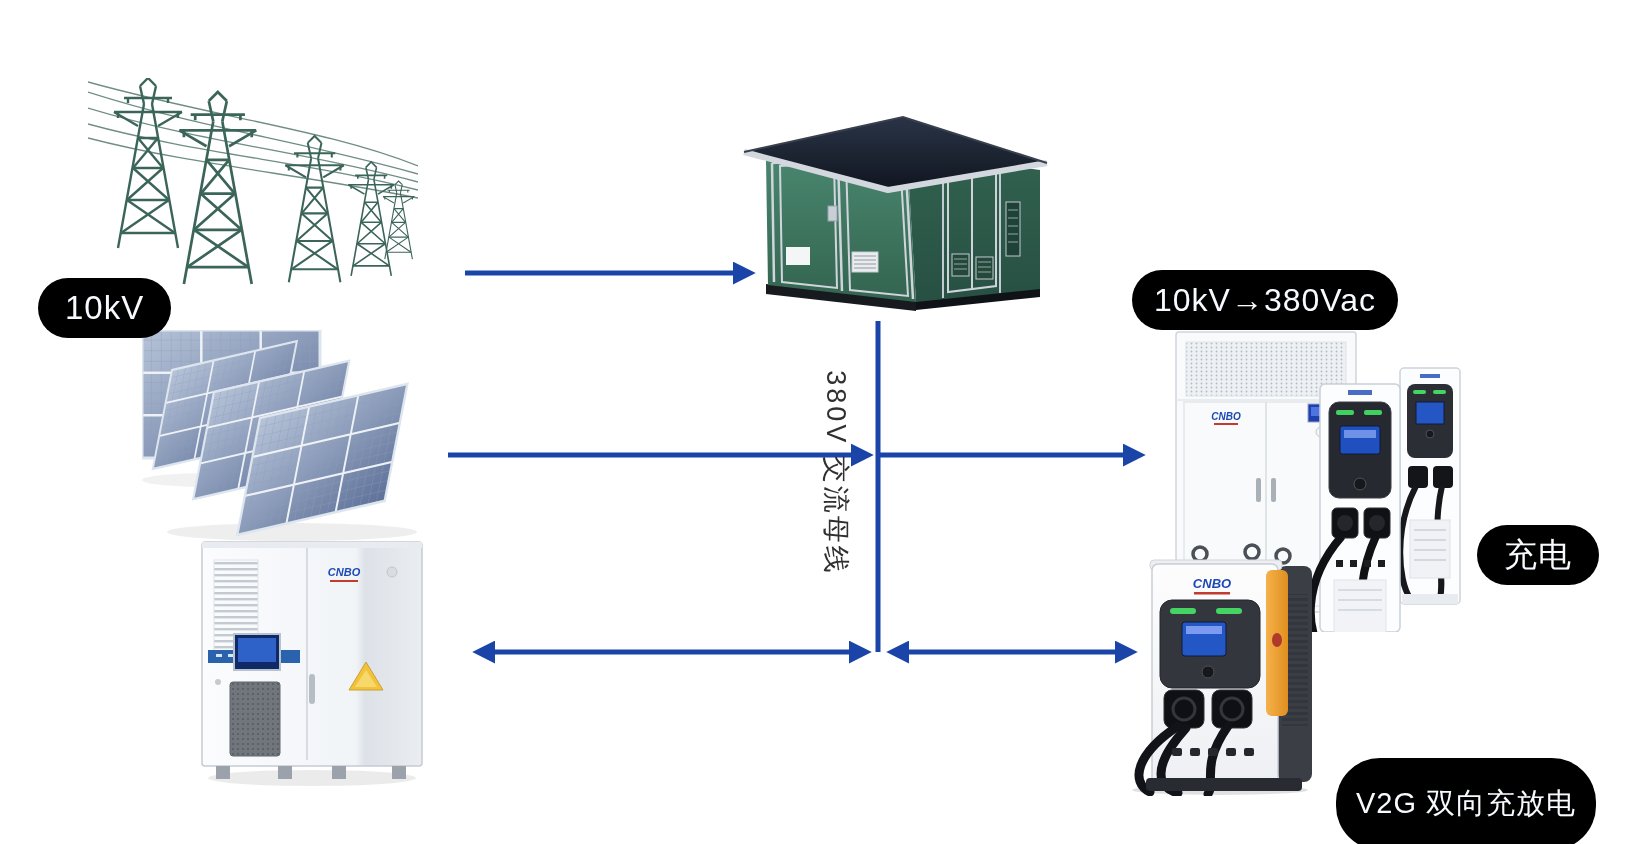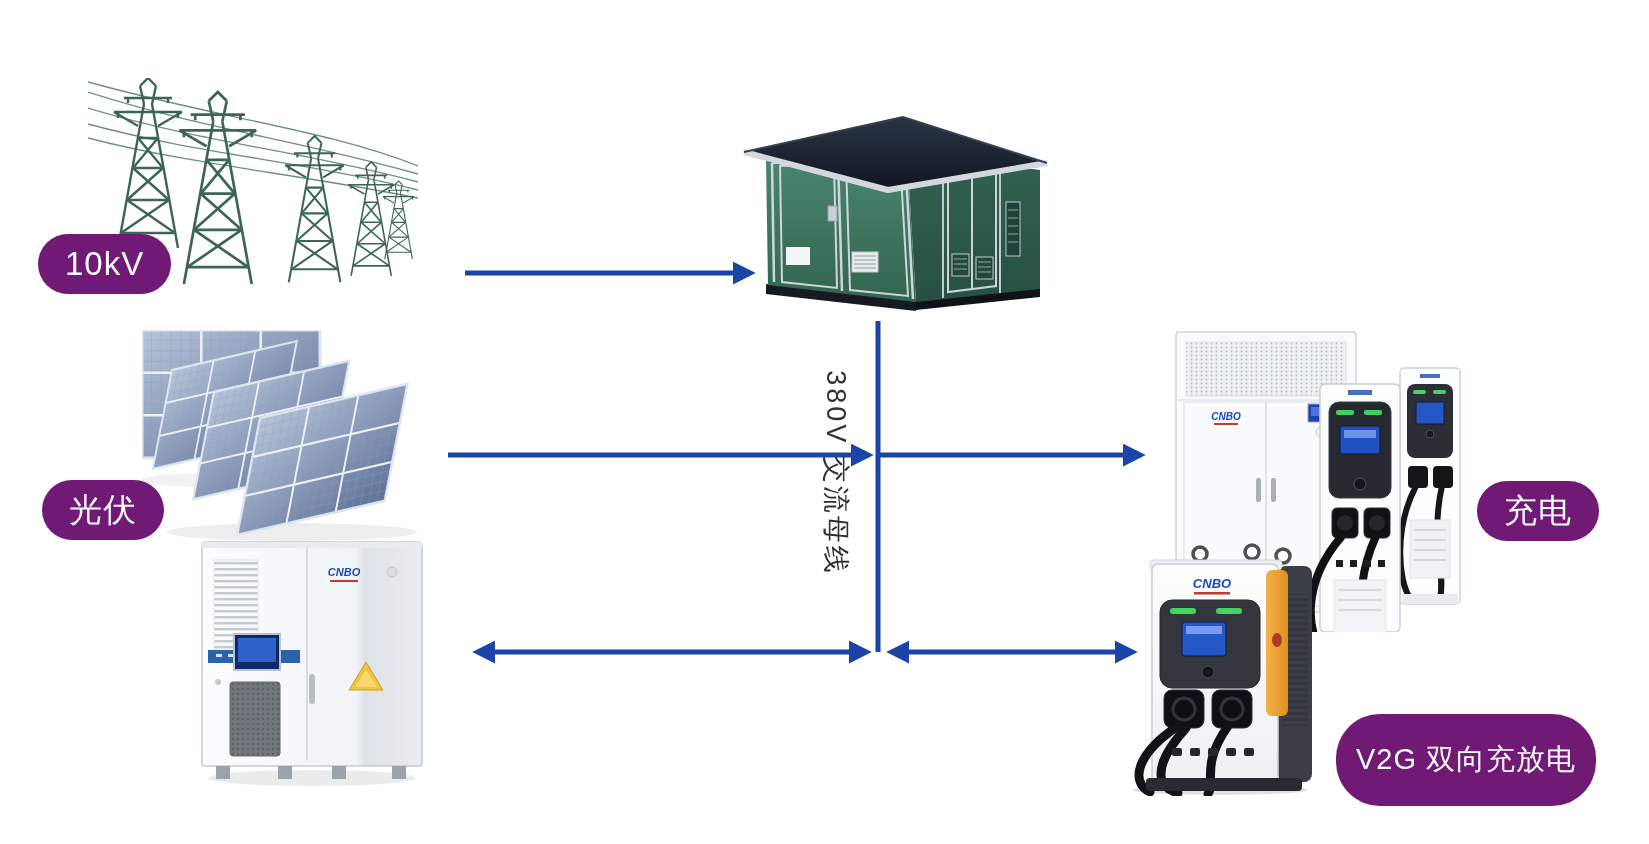--- a/index.html
+++ b/index.html
@@ -1,21 +1,21 @@
 <!DOCTYPE html>
 <html><head>
 <meta charset="utf-8">
 <style>
   html,body{margin:0;padding:0;background:#ffffff;}
   .stage{position:relative;width:1649px;height:844px;background:#ffffff;overflow:hidden;
          font-family:"Liberation Sans",sans-serif;}
   .illus{position:absolute;}
-  .pill{position:absolute;background:#701a75;color:#f7faff;border-radius:44px;height:60px;
+  .pill{position:absolute;background:#000000;color:#f7faff;border-radius:44px;height:60px;
         display:flex;align-items:center;justify-content:center;white-space:nowrap;
-        font-size:33px;padding:0 27px;letter-spacing:1px;}
+        font-size:33px;padding:0 27px;letter-spacing:1px;margin-top:44px;}
   #pill-grid{left:38px;top:234px;}
   #pill-pv{left:42px;top:480px;}
   #pill-storage{left:42px;top:706px;}
   #pill-xfmr{left:1132px;top:226px;font-size:32px;padding:0 22px;}
   #pill-charge{left:1477px;top:481px;text-align:right;}
   #pill-v2g{left:1336px;top:714px;font-size:29px;padding:16px 20px;}
   .bus-label{position:absolute;left:720px;top:458px;width:232px;height:30px;line-height:30px;
              transform:rotate(90deg);font-size:27px;letter-spacing:3px;color:#303030;
              text-align:center;}
   #arrows{position:absolute;left:0;top:0;z-index:6;}
@@ -290,17 +290,17 @@
       <path d="M880,455 H1140" marker-end="url(#ah)"></path>
       <path d="M878,321 V652"></path>
       <path d="M478,652 H866" marker-start="url(#ah)" marker-end="url(#ah)"></path>
       <path d="M892,652 H1132" marker-start="url(#ah)" marker-end="url(#ah)"></path>
     </g>
   </svg>
 
   <div class="bus-label">380V 交流母线</div>
 
   <div class="pill" id="pill-grid">10kV</div>
-  <div class="pill" id="pill-pv">光伏</div>
+  <div class="pill" id="pill-xfmr">10kV→380Vac</div>
   <div class="pill" id="pill-charge">充电</div>
   <div class="pill" id="pill-v2g">V2G 双向充放电</div>
 
 </div>
 
 </body></html>

